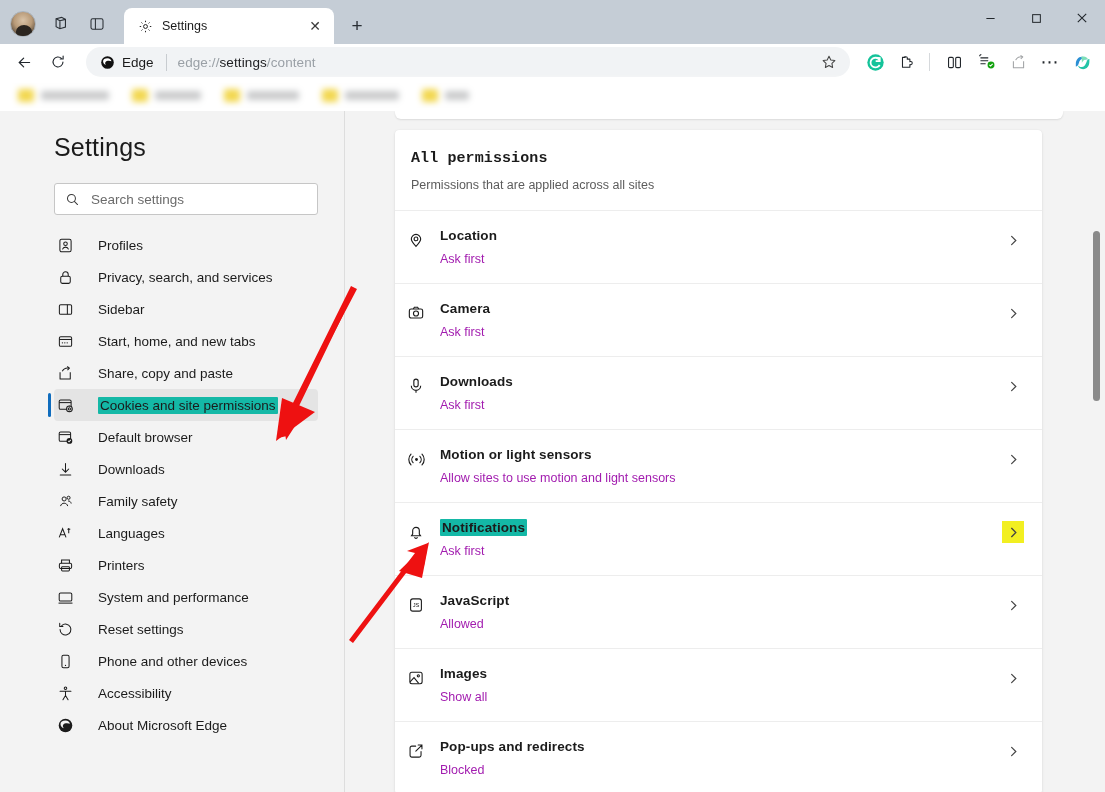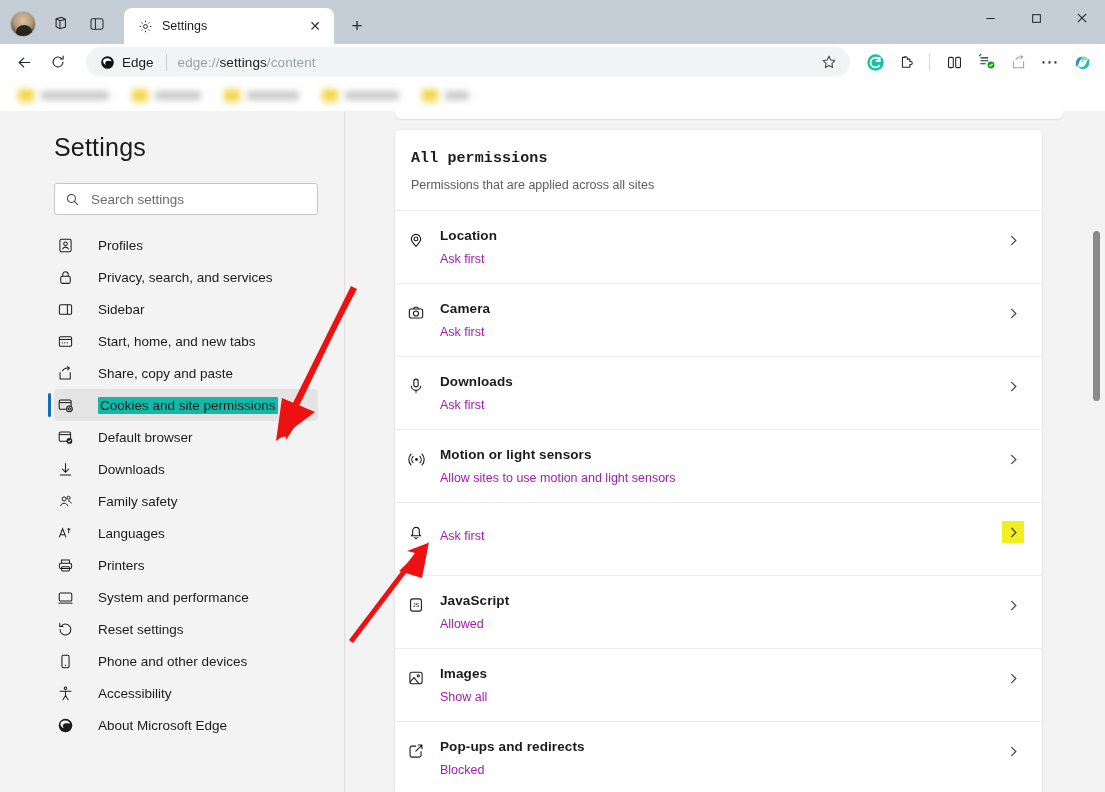--- a/index.html
+++ b/index.html
@@ -618,20 +618,21 @@
       </div>
 
       <div class="prow">
         <span class="picon">
             <svg width="18" height="18" viewBox="0 0 20 20" fill="none" stroke="#1b1b1b" stroke-width="1.25">
               <path d="M5 14.2h10l-1.3-2v-3.6a3.7 3.7 0 0 0-7.4 0V12.2z"></path>
               <path d="M8.4 15.6c.2.9.8 1.5 1.6 1.5s1.4-.6 1.6-1.5"></path>
             </svg>
           </span>
         <span class="ptext">
+          <span class="ptitle" style="display:block"><span class="hl">Notifications</span></span>
           <span class="psub" style="display:block">Ask first</span>
         </span>
         <span class="chev hl-chev">
             <svg width="13" height="13" viewBox="0 0 14 14" fill="none" stroke="currentColor" stroke-width="1.4" stroke-linecap="round">
               <path d="M5 2.5 9.5 7 5 11.5"></path>
             </svg>
           </span>
       </div>
 
       <div class="prow">

